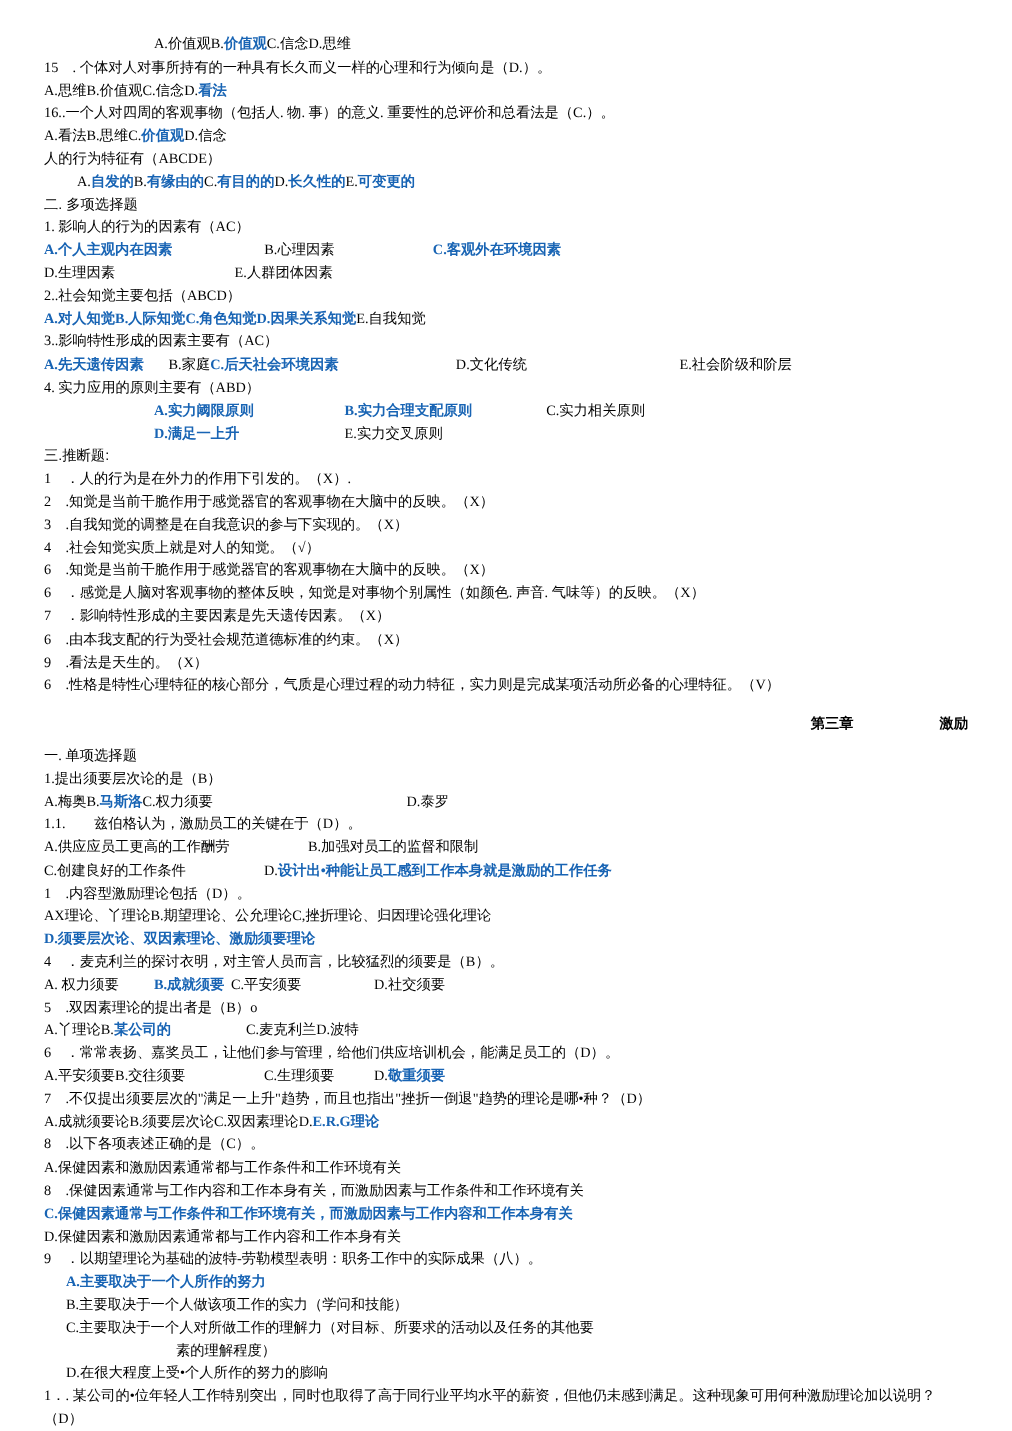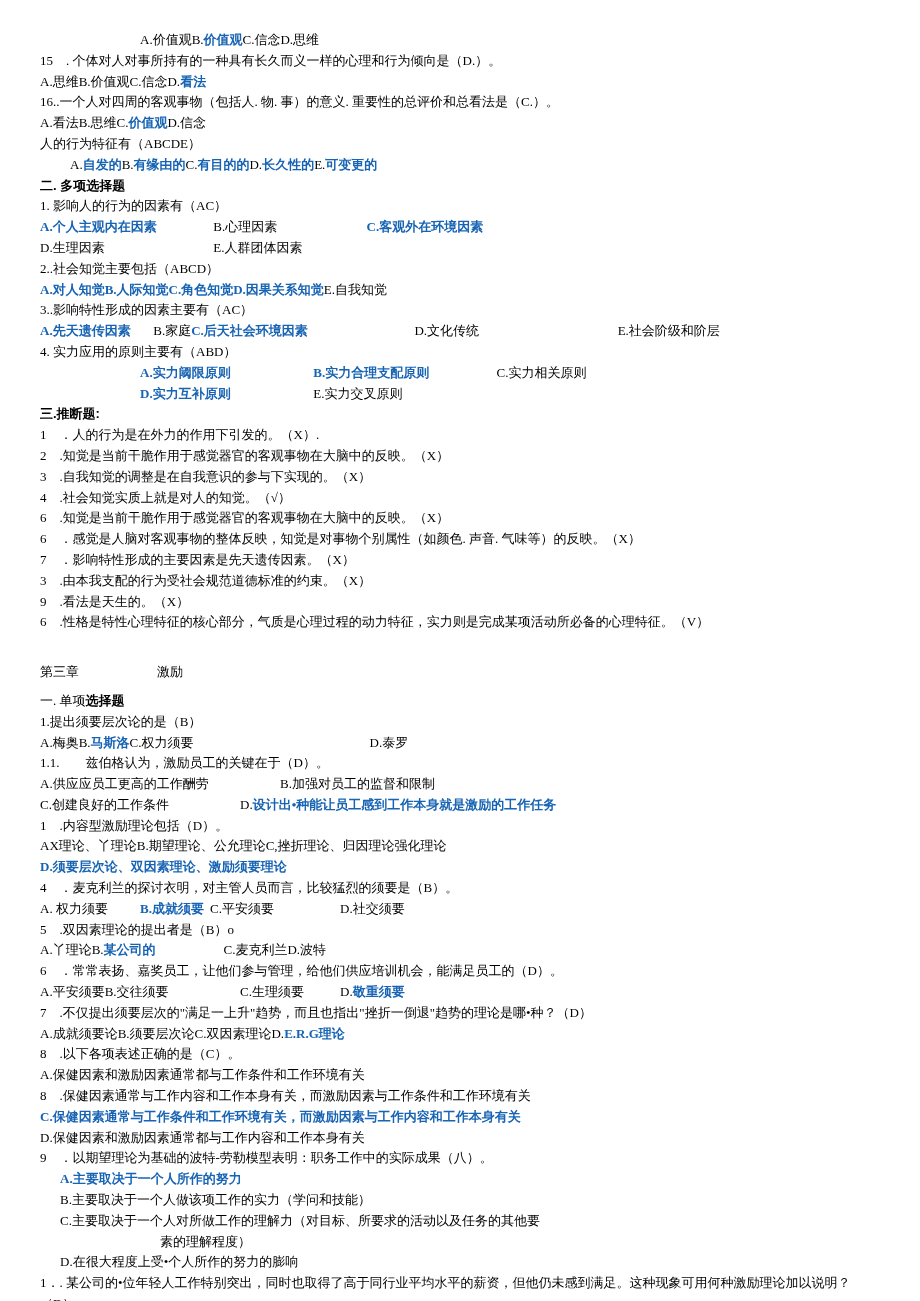--- a/index.html
+++ b/index.html
@@ -11,25 +11,25 @@
     margin: 0;
     padding: 30px 40px;
     width: 920px;
     box-sizing: border-box;
   }
   .line { margin: 0; padding: 0; }
   .indent1 { padding-left: 100px; }
   .indent2 { padding-left: 30px; }
   .indent-sm { padding-left: 20px; }
   .link { color: #1864b4; font-weight: bold; }
-  .bold { font-weight: bold; font-family: "Microsoft YaHei", sans-serif; }
-  .chapter { text-align: left; font-weight: normal; font-family: "Microsoft YaHei", sans-serif; margin: 29px 0 8px; }
+  .bold { font-weight: normal; font-family: "Microsoft YaHei", sans-serif; }
+  .chapter { text-align: right; font-weight: bold; font-family: "Microsoft YaHei", sans-serif; margin: 15px 0 8px; }
   .opt-row span { display:inline-block; }
   .w120 { width:170px; }
-  .w100 { width:150px; }
+  .w100 { width:150px;margin-left:27px; }
 </style>
 </head>
 <body>
 
 <p class="line indent1">
   <span>A.价值观B.</span><span class="link">价值观</span><span>C.信念D.思维</span>
 </p>
 <p class="line">15　. 个体对人对事所持有的一种具有长久而义一样的心理和行为倾向是（D.）。</p>
 <p class="line">
   <span>A.思维B.价值观C.信念D.</span><span class="link">看法</span>
@@ -66,34 +66,34 @@
   <span style="width:200px">D.文化传统</span>
   <span>E.社会阶级和阶层</span>
 </p>
 <p class="line">4. 实力应用的原则主要有（ABD）</p>
 <p class="line opt-row" style="padding-left:100px">
   <span class="link" style="width:170px">A.实力阈限原则</span>
   <span class="link" style="width:180px">B.实力合理支配原则</span>
   <span>C.实力相关原则</span>
 </p>
 <p class="line opt-row" style="padding-left:100px">
-  <span class="link" style="width:170px">D.实力互补原则</span>
+  <span class="link" style="width:170px">D.满足一上升</span>
   <span>E.实力交叉原则</span>
 </p>
 
 <p class="line bold">三.推断题:</p>
 
 <p class="line">1　．人的行为是在外力的作用下引发的。（X）.</p>
 <p class="line">2　.知觉是当前干脆作用于感觉器官的客观事物在大脑中的反映。（X）</p>
 <p class="line">3　.自我知觉的调整是在自我意识的参与下实现的。（X）</p>
 <p class="line">4　.社会知觉实质上就是对人的知觉。（√）</p>
 <p class="line">6　.知觉是当前干脆作用于感觉器官的客观事物在大脑中的反映。（X）</p>
 <p class="line">6　．感觉是人脑对客观事物的整体反映，知觉是对事物个别属性（如颜色. 声音. 气味等）的反映。（X）</p>
 <p class="line">7　．影响特性形成的主要因素是先天遗传因素。（X）</p>
-<p class="line">3　.由本我支配的行为受社会规范道德标准的约束。（X）</p>
+<p class="line">6　.由本我支配的行为受社会规范道德标准的约束。（X）</p>
 <p class="line">9　.看法是天生的。（X）</p>
 <p class="line">6　.性格是特性心理特征的核心部分，气质是心理过程的动力特征，实力则是完成某项活动所必备的心理特征。（V）</p>
 
 <p class="chapter">第三章　　　　　　激励</p>
 
 <p class="line">一. 单项<span class="bold">选择题</span></p>
 
 <p class="line">1.提出须要层次论的是（B）</p>
 <p class="line opt-row">
   <span>A.梅奥B.</span><span class="link">马斯洛</span><span style="display:inline-block;width:240px">C.权力须要</span><span>D.泰罗</span>

